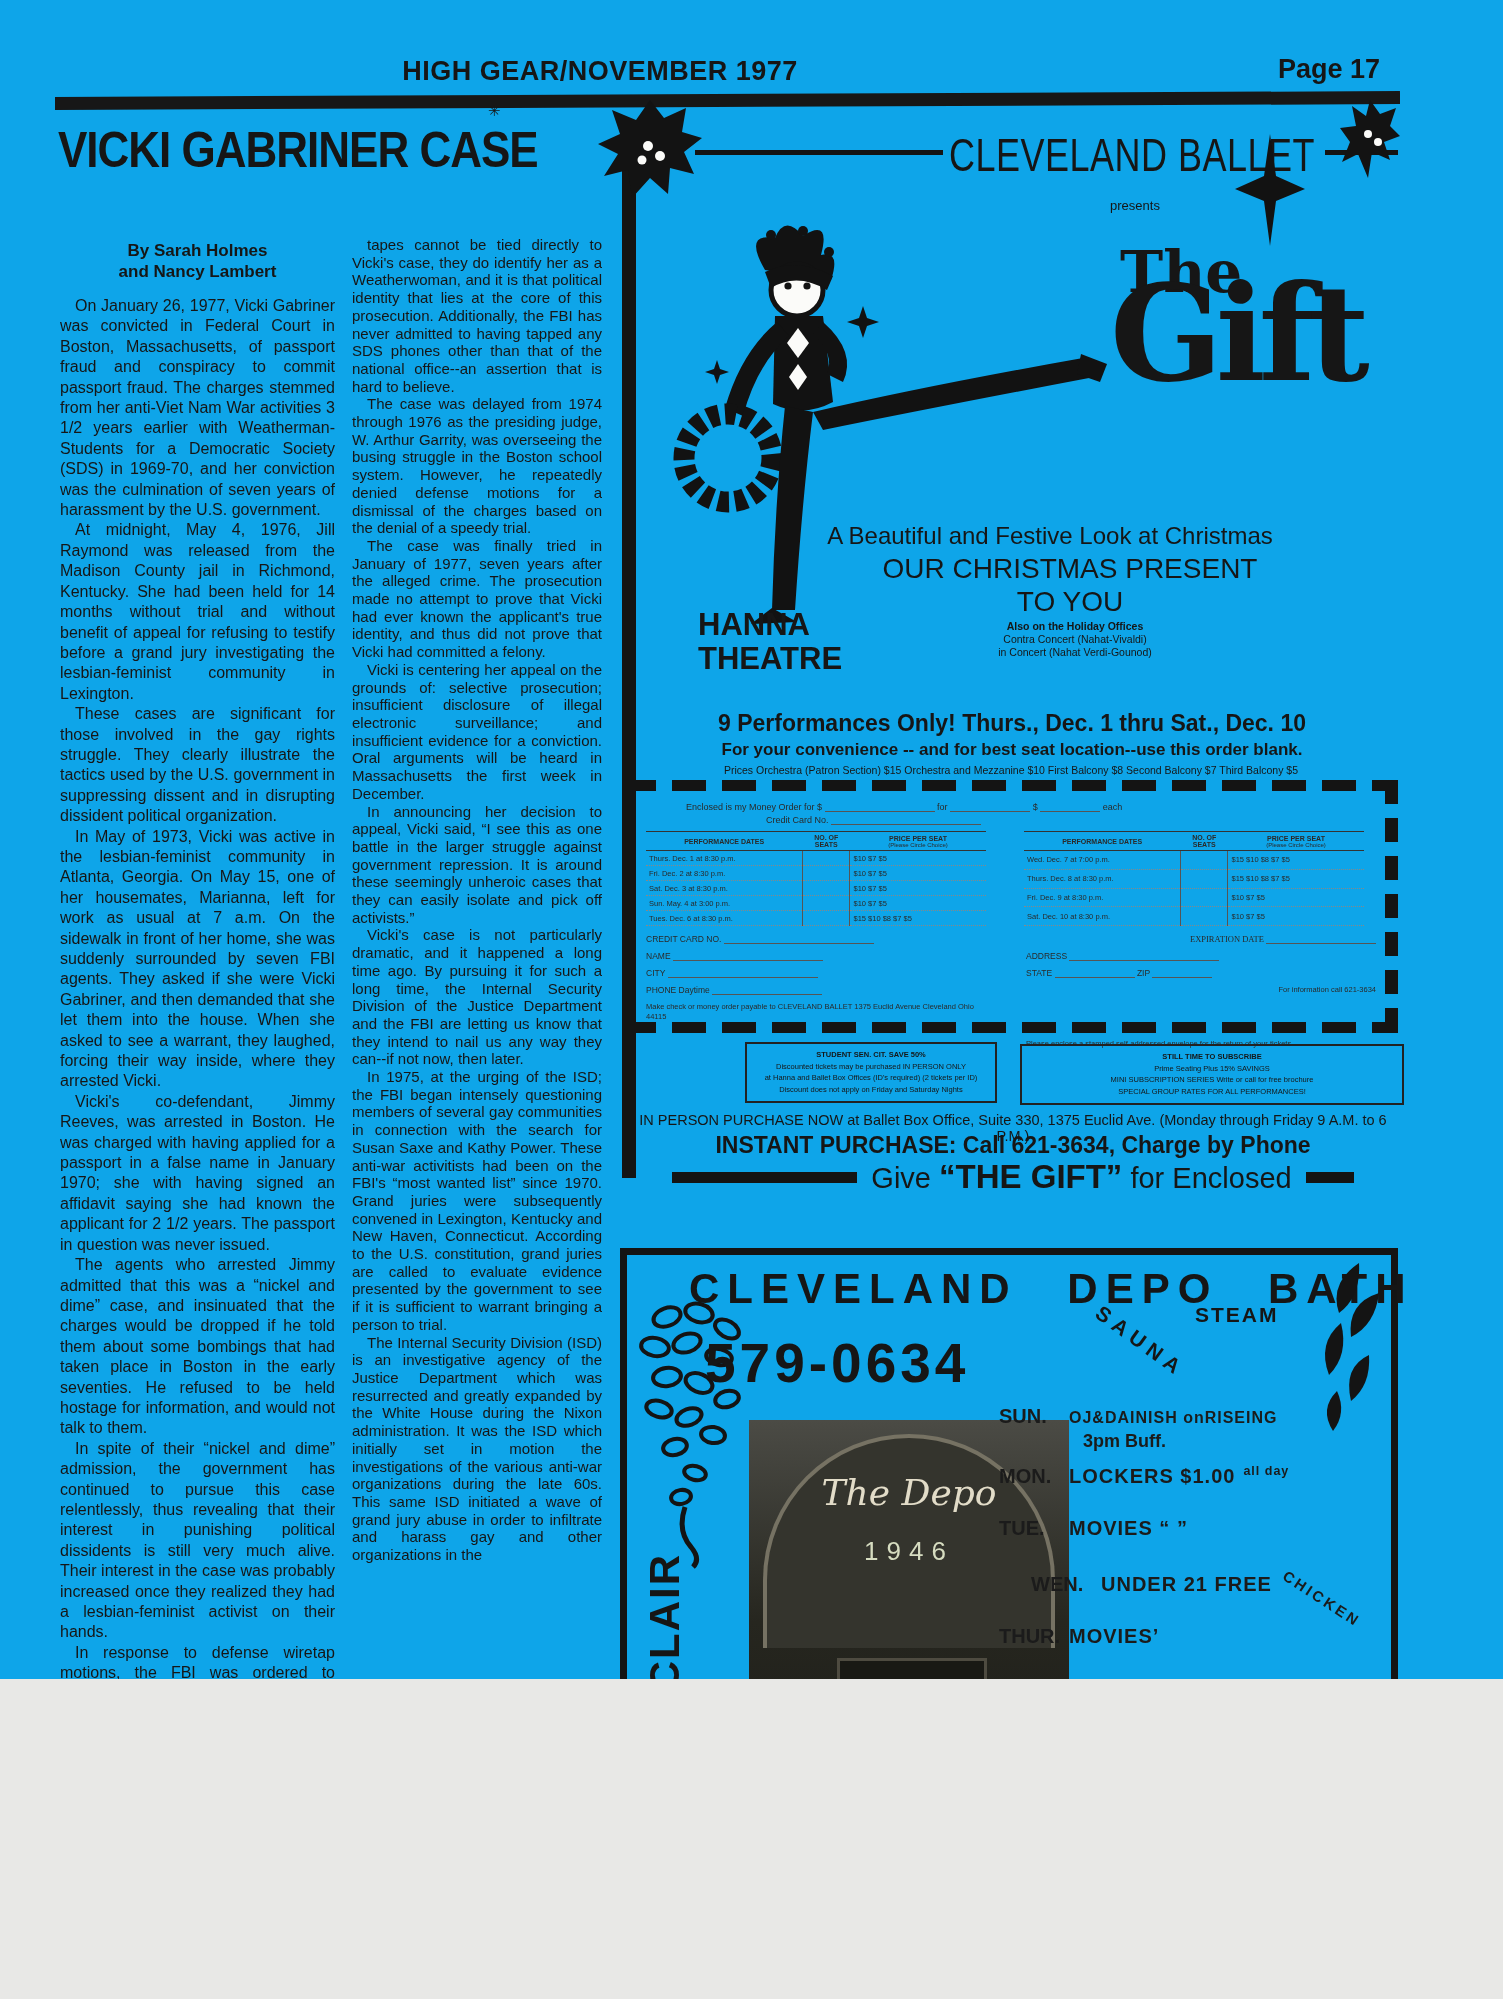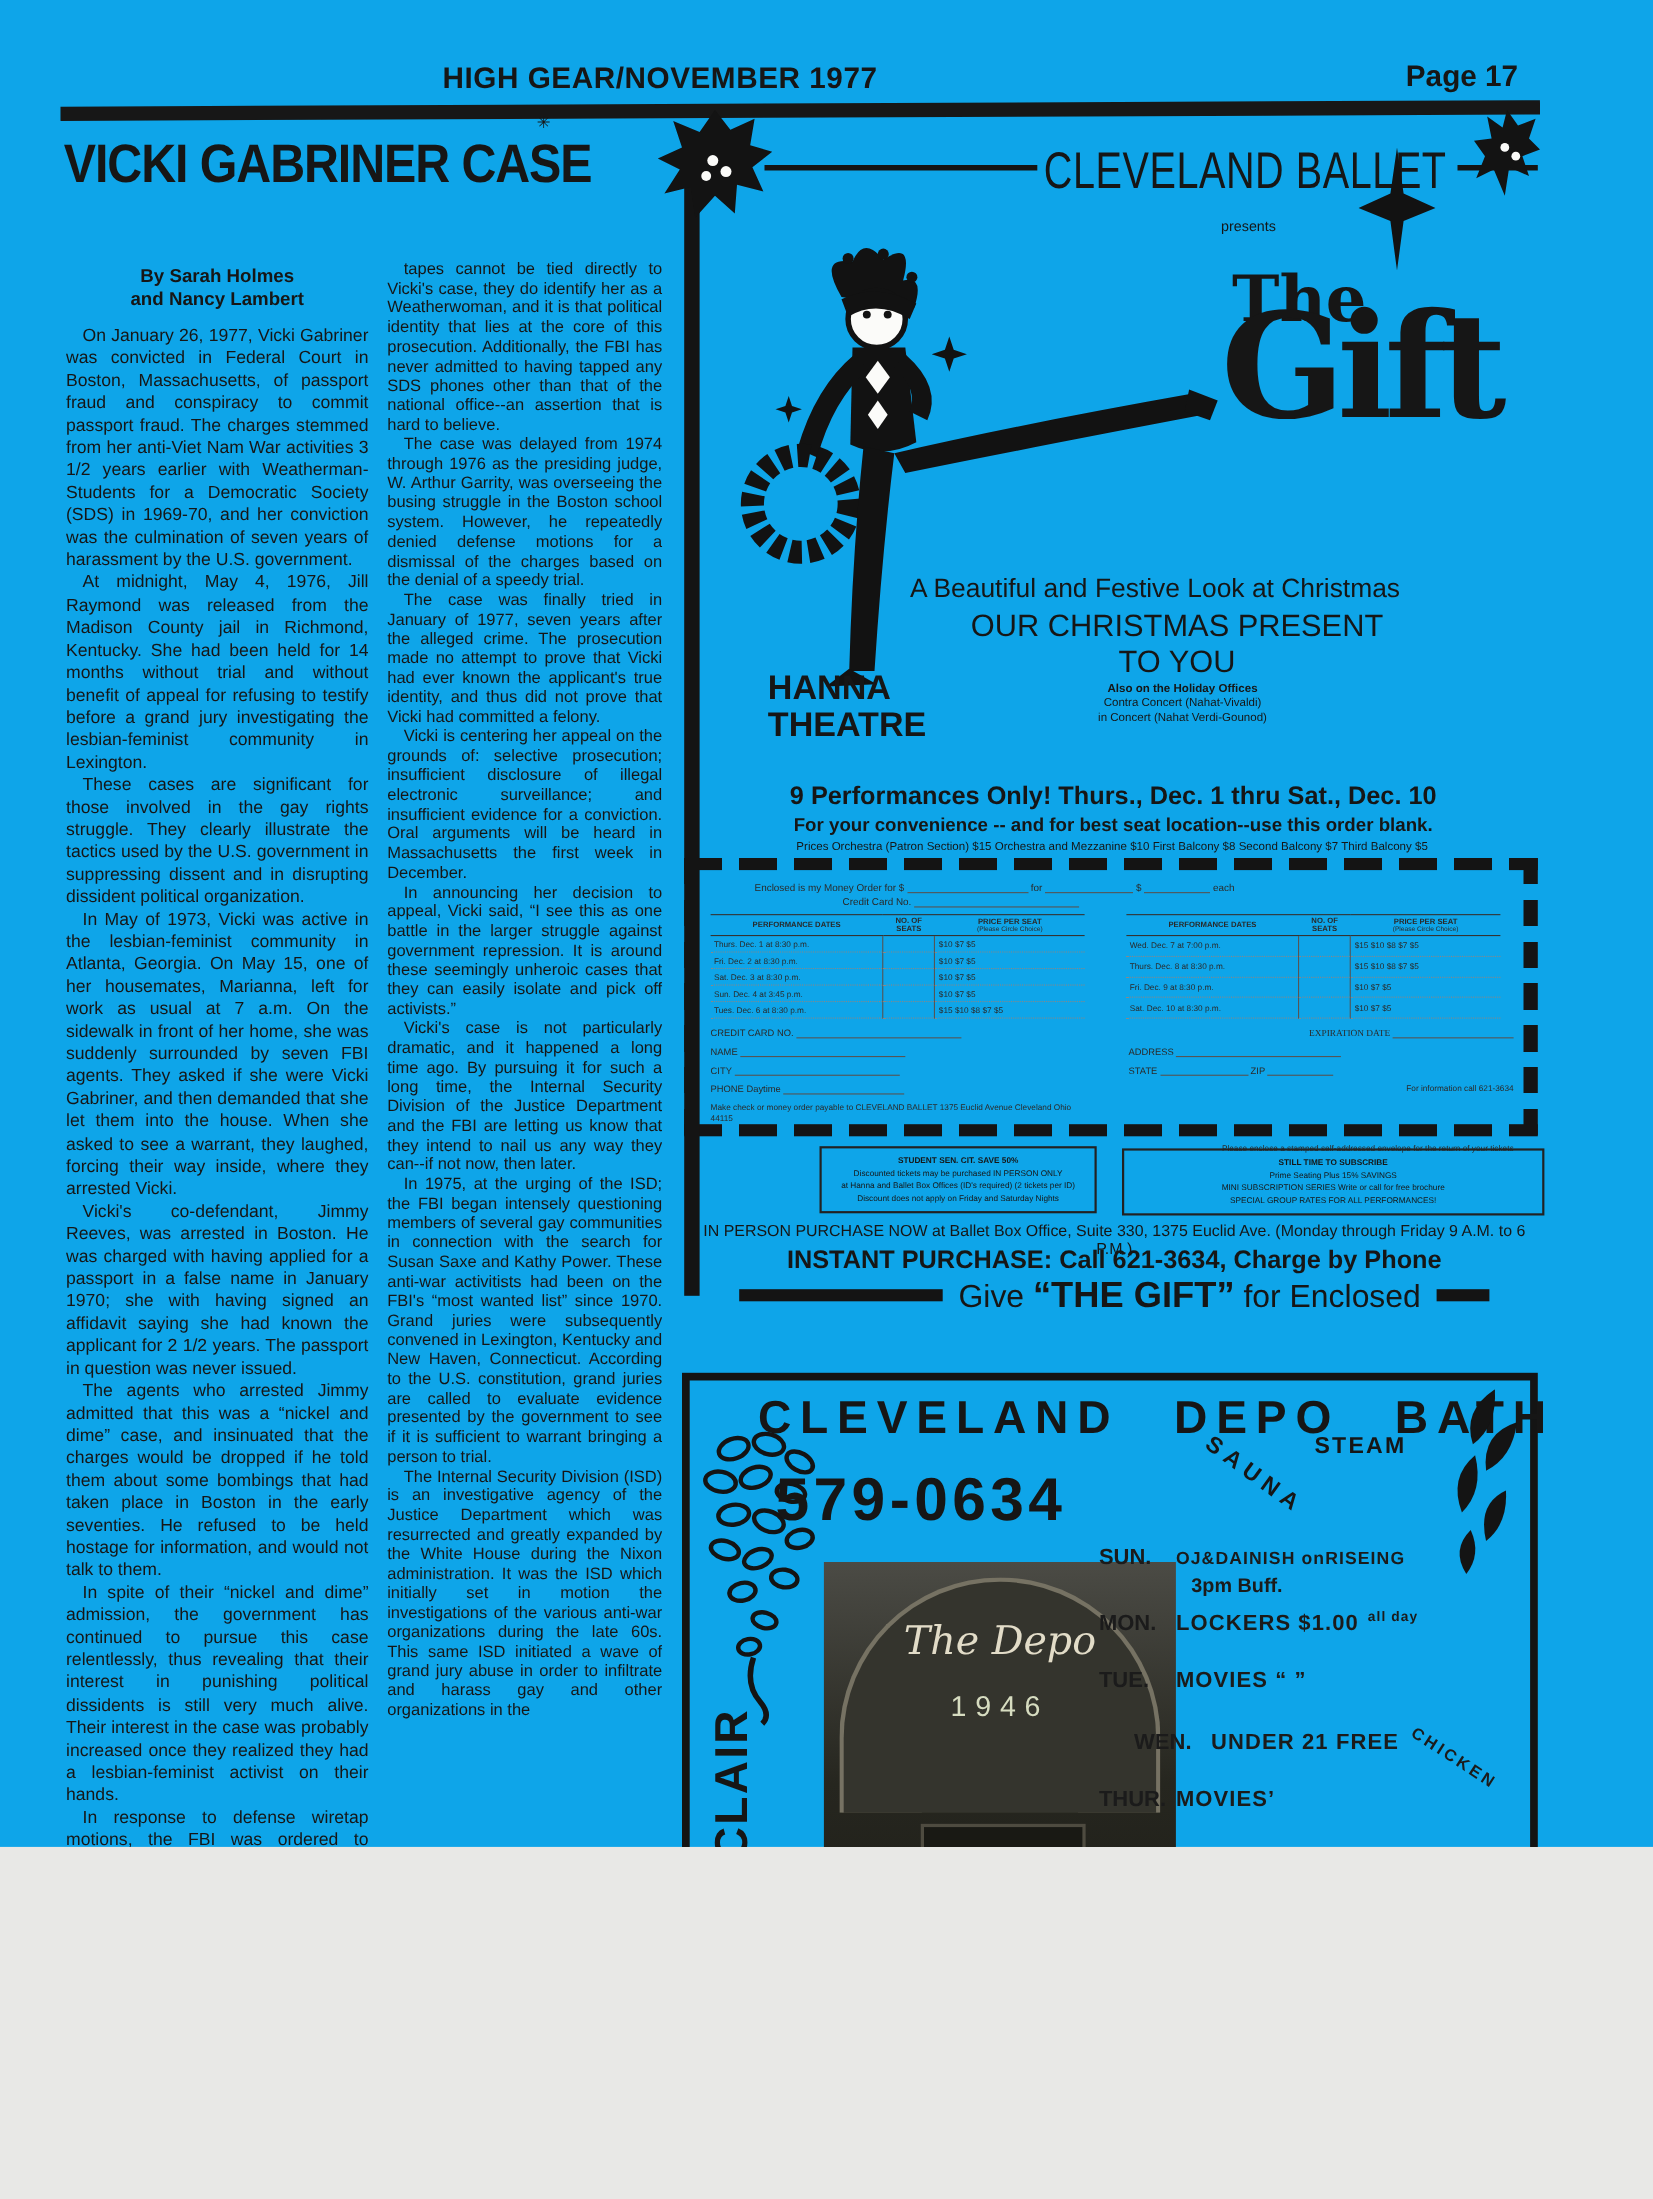--- a/index.html
+++ b/index.html
@@ -232,21 +232,21 @@
                 <td>Fri.  Dec. 2 at 8:30 p.m.</td>
                 <td></td>
                 <td>$10        $7    $5</td>
               </tr>
             <tr>
                 <td>Sat.  Dec. 3 at 8:30 p.m.</td>
                 <td></td>
                 <td>$10        $7    $5</td>
               </tr>
             <tr>
-                <td>Sun.  Dec. 4 at 3:45 p.m.</td>
+                <td>Sun.  May. 4 at 3:00 p.m.</td>
                 <td></td>
                 <td>$10        $7    $5</td>
               </tr>
             <tr>
                 <td>Tues.  Dec. 6 at 8:30 p.m.</td>
                 <td></td>
                 <td>$15  $10   $8   $7    $5</td>
               </tr>
           </tbody>
         </table>
@@ -292,21 +292,21 @@
           <div class="fline"><span>NAME</span> <span class="blank w150"></span></div>
           <div class="fline"><span>CITY</span> <span class="blank w150"></span></div>
           <div class="fline"><span>PHONE  Daytime</span> <span class="blank w110"></span></div>
           <div class="fsmall">Make check or money order payable to CLEVELAND BALLET   1375 Euclid Avenue   Cleveland Ohio 44115</div>
         </div>
         <div class="fcol">
           <div class="fline" style="text-align:right;font-family:Liberation Serif, serif;"><span>EXPIRATION DATE</span> <span class="blank w110"></span></div>
           <div class="fline"><span>ADDRESS</span> <span class="blank w150"></span></div>
           <div class="fline"><span>STATE</span> <span class="blank w80"></span> <span>ZIP</span> <span class="blank w60"></span></div>
           <div class="fline" style="text-align:right;font-size:7.5px;">For information call 621-3634</div>
-          <div class="fsmall" style="text-align:right;margin-top:45px;">Please enclose a stamped self-addressed envelope for the return of your tickets</div>
+          <div class="fsmall" style="text-align:left;margin-top:45px;">Please enclose a stamped self-addressed envelope for the return of your tickets</div>
         </div>
       </div>
     </div>
 
     <div class="abs sbox" style="left:147px;top:944px;width:240px;">
       <div class="b1">STUDENT   SEN. CIT.   SAVE 50%</div>
       <div>Discounted tickets may be purchased IN PERSON ONLY</div>
       <div>at Hanna and Ballet Box Offices  (ID's required)  (2 tickets per ID)</div>
       <div>Discount does not apply on Friday and Saturday Nights</div>
     </div>

